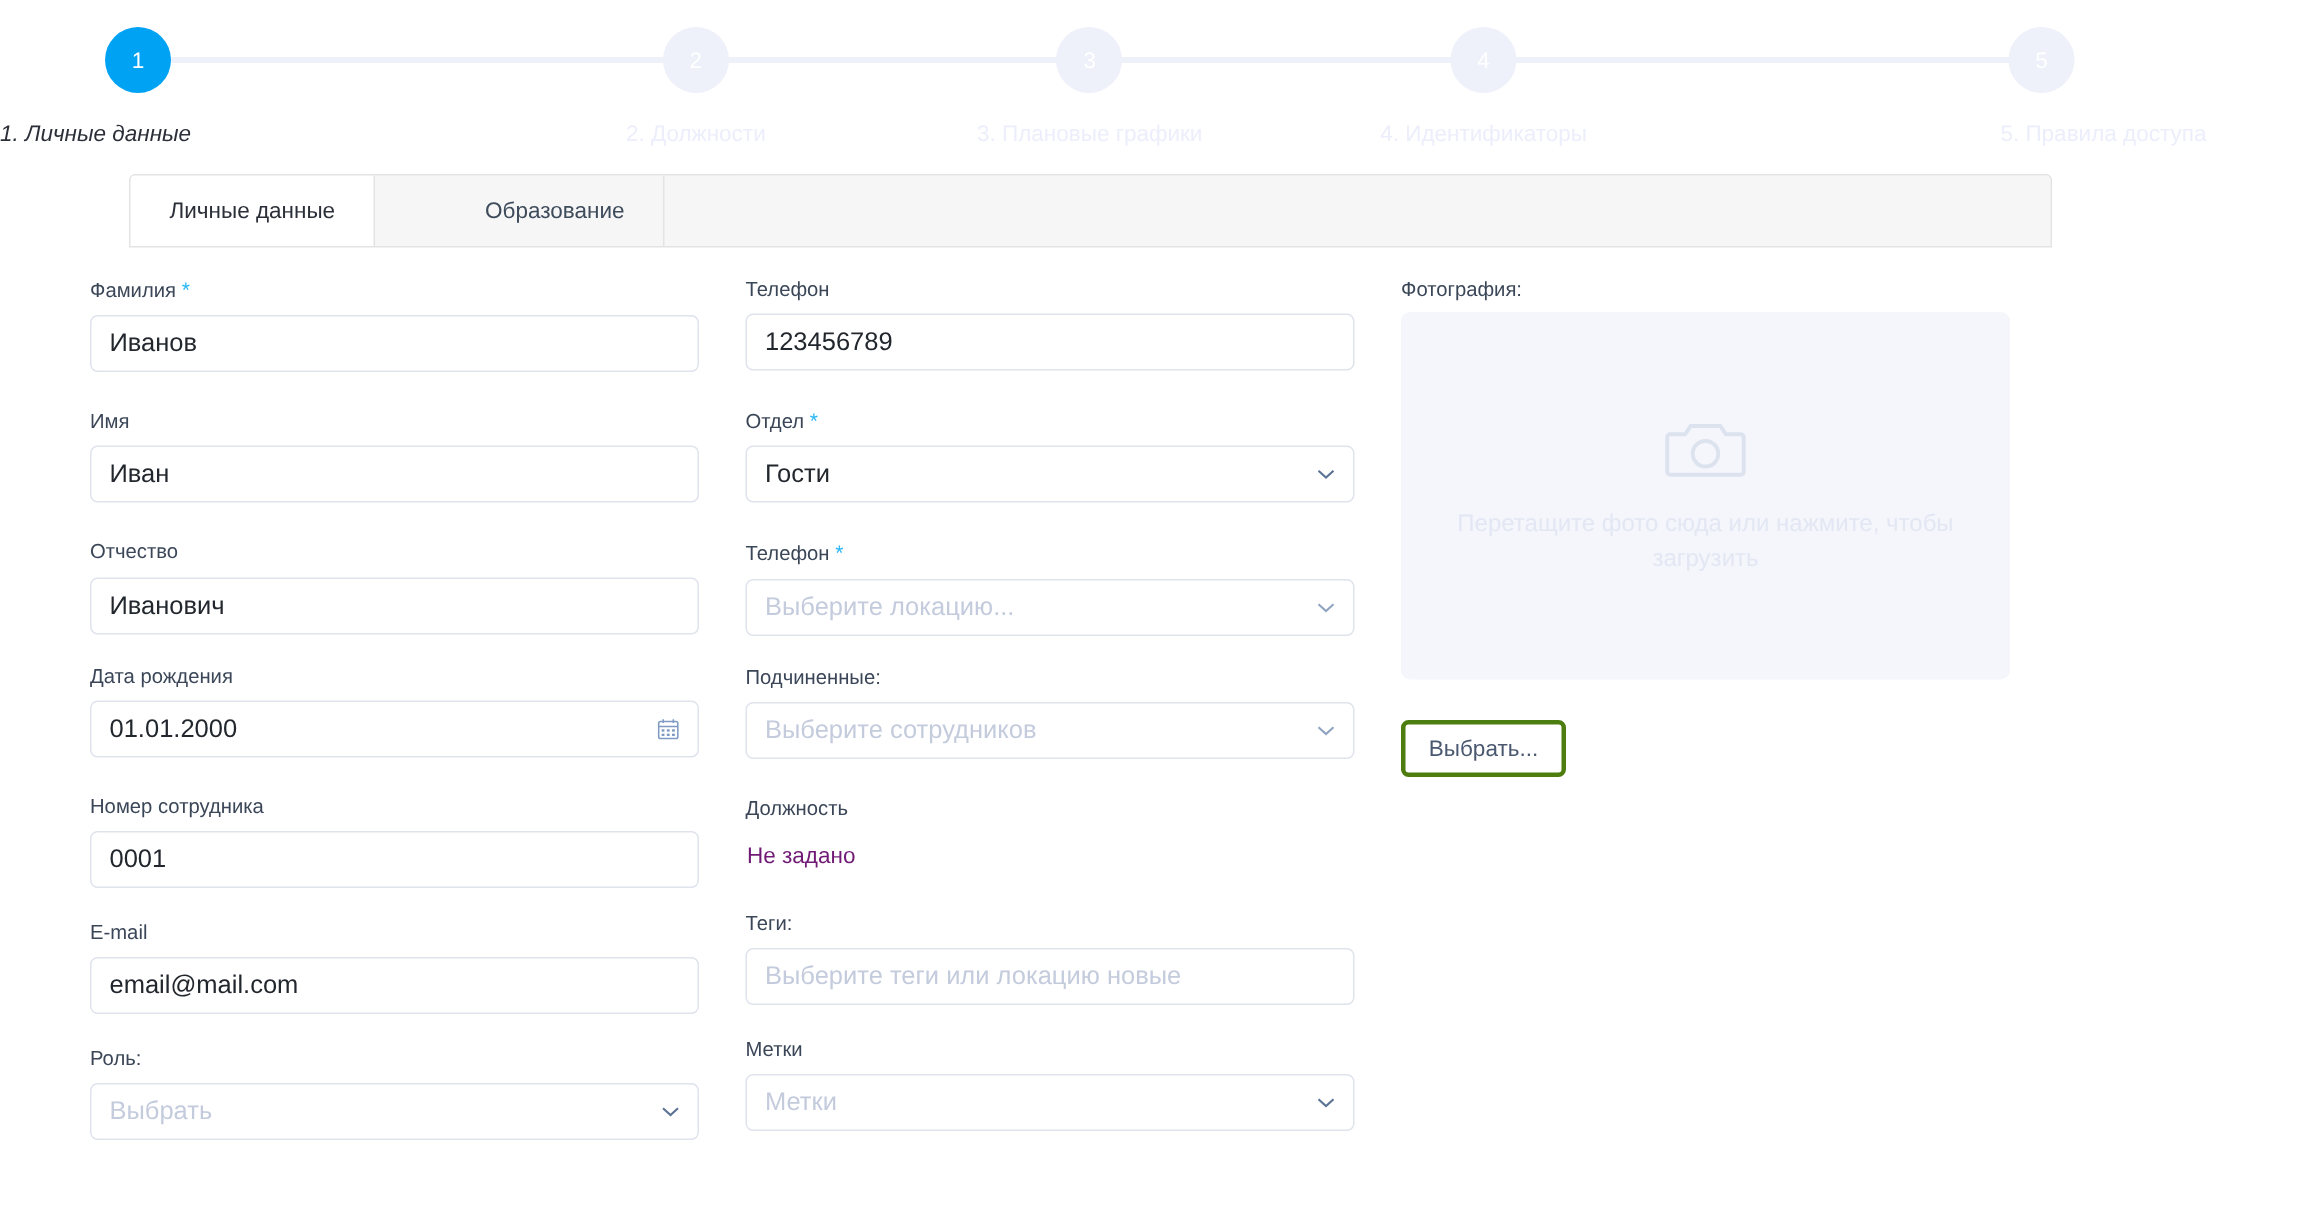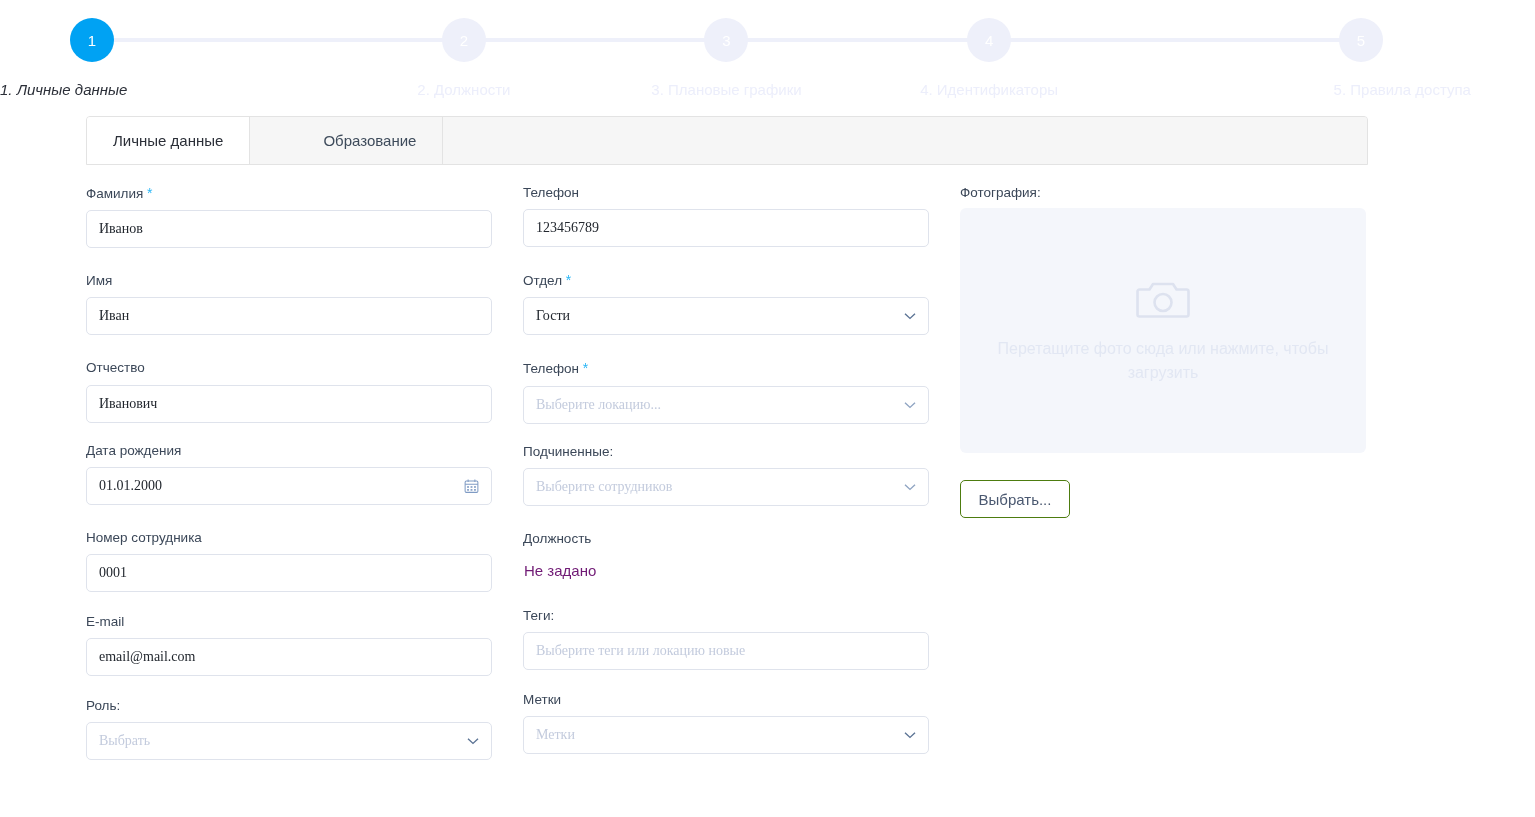--- a/index.html
+++ b/index.html
@@ -110,21 +110,21 @@
   }
   .tab-filler {
     flex: 1;
     background: #f6f6f6;
   }
 
   
   .form {
     position: relative;
     margin-top: 20px;
-    padding-left: 86px;
+    padding-left: 60px;
     display: flex;
     gap: 31px;
   }
   .col { width: 406px; }
   .col-photo { width: 406px; }
 
   .field { margin-bottom: 0; }
   .field-label {
     font-size: 13.5px;
     color: #3b4758;
@@ -136,23 +136,22 @@
   .control {
     position: relative;
     width: 406px;
     height: 38px;
     border: 1px solid #dfe3ec;
     border-radius: 5px;
     background: #ffffff;
     display: flex;
     align-items: center;
     padding: 0 12px;
-    font-size: 14px;
+    font-size: 17px;
     color: #22272e;
-    font-family: Liberation Serif, serif;
   }
   .control.placeholder { color: #c3cbdd; }
   .control .chevron {
     position: absolute;
     right: 12px;
     top: 50%;
     transform: translateY(-50%);
     width: 12px;
     height: 12px;
     color: #5b7394;
@@ -205,21 +204,21 @@
   .dropzone-text {
     font-size: 16px;
     color: #e2e7f3;
     text-align: center;
     line-height: 1.45;
   }
   .choose-btn {
     margin-top: 27px;
     width: 110px;
     height: 38px;
-    border: 1px solid #4d7c0f;
+    border: 3px solid #4d7c0f;
     border-radius: 5px;
     background: #ffffff;
     font-size: 15px;
     color: #4a5870;
     display: flex;
     align-items: center;
     justify-content: center;
     cursor: pointer;
     font-family: inherit;
   }

